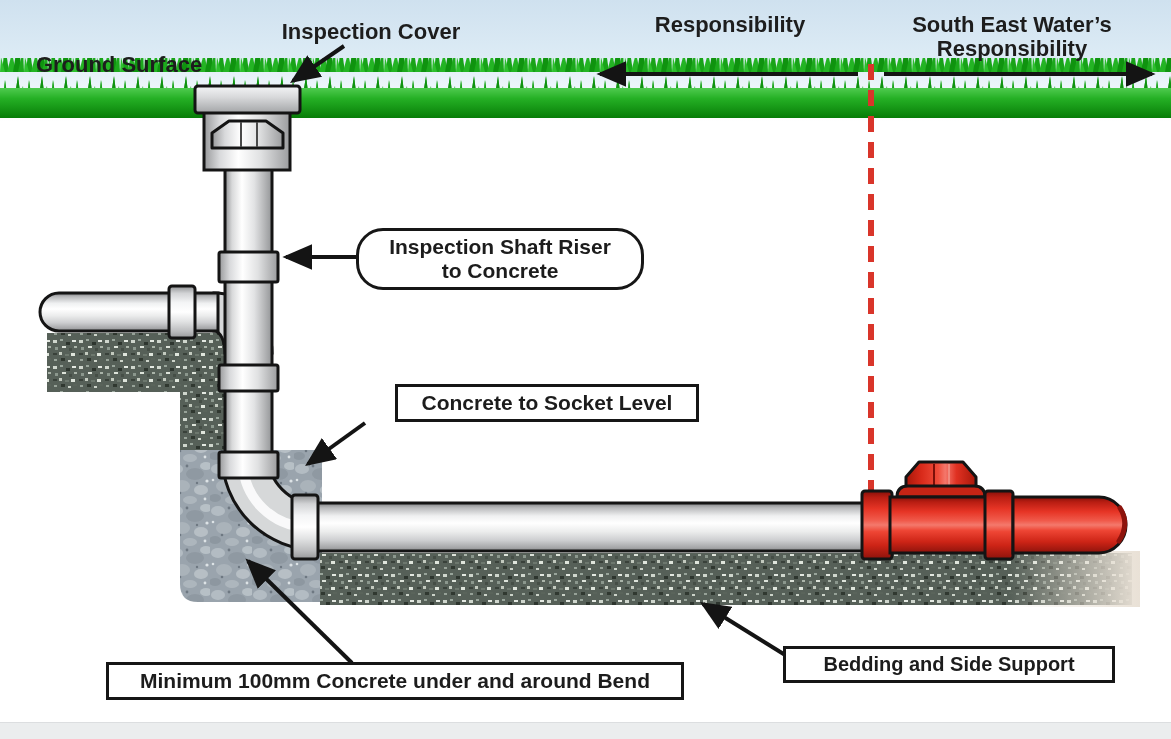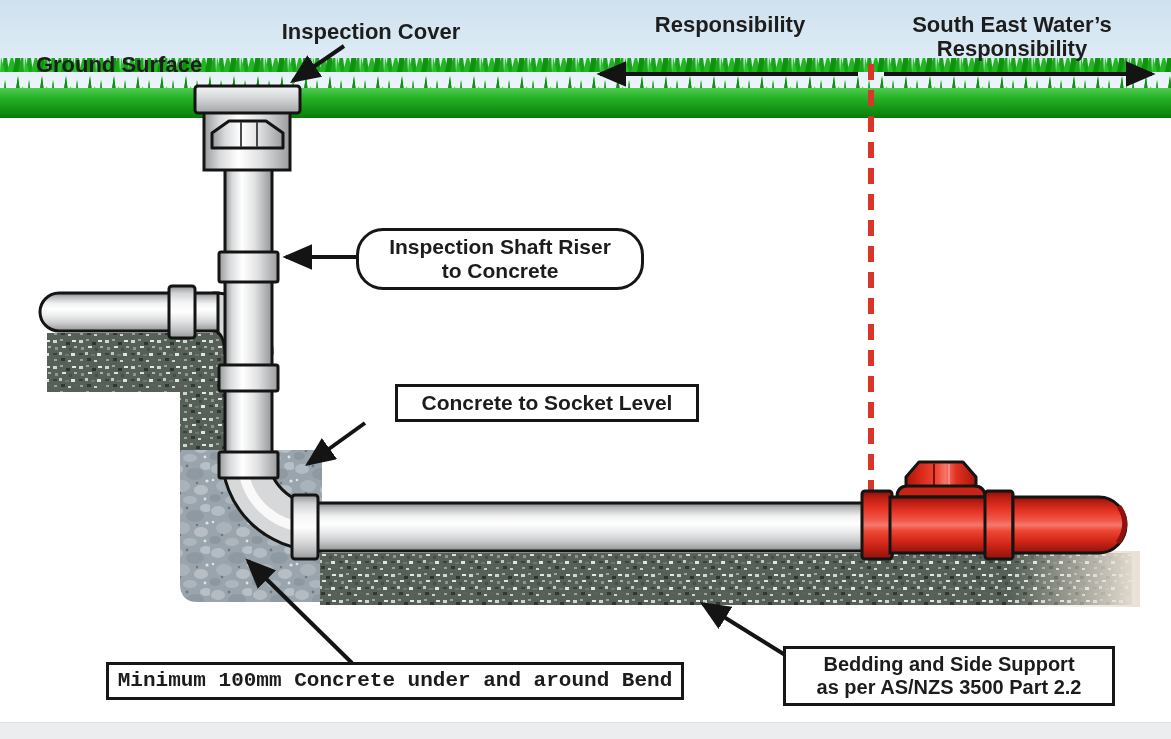--- a/index.html
+++ b/index.html
@@ -253,22 +253,21 @@
 
   <div class="callout" style="left:356px;top:228px;width:288px;border-radius:27px;">
     <span class="ln">Inspection Shaft Riser</span>
     <span class="ln">to Concrete</span>
   </div>
 
   <div class="callout" style="left:362px;top:384px;width:304px;margin-left:33px;">
     <span class="ln">Concrete to Socket Level</span>
   </div>
 
-  <div class="callout" style="left:106px;top:662px;width:578px;font-family:Liberation Mono, monospace;">
+  <div class="callout" style="left:106px;top:662px;width:578px;">
     <span class="ln">Minimum 100mm Concrete under and around Bend</span>
   </div>
 
   <div class="callout" style="left:783px;top:646px;width:332px;font-size:20px;">
     <span class="ln">Bedding and Side Support</span>
-    <span class="ln">as per AS/NZS 3500 Part 2.2</span>
   </div>
 
 </div>
 
 </body></html>

